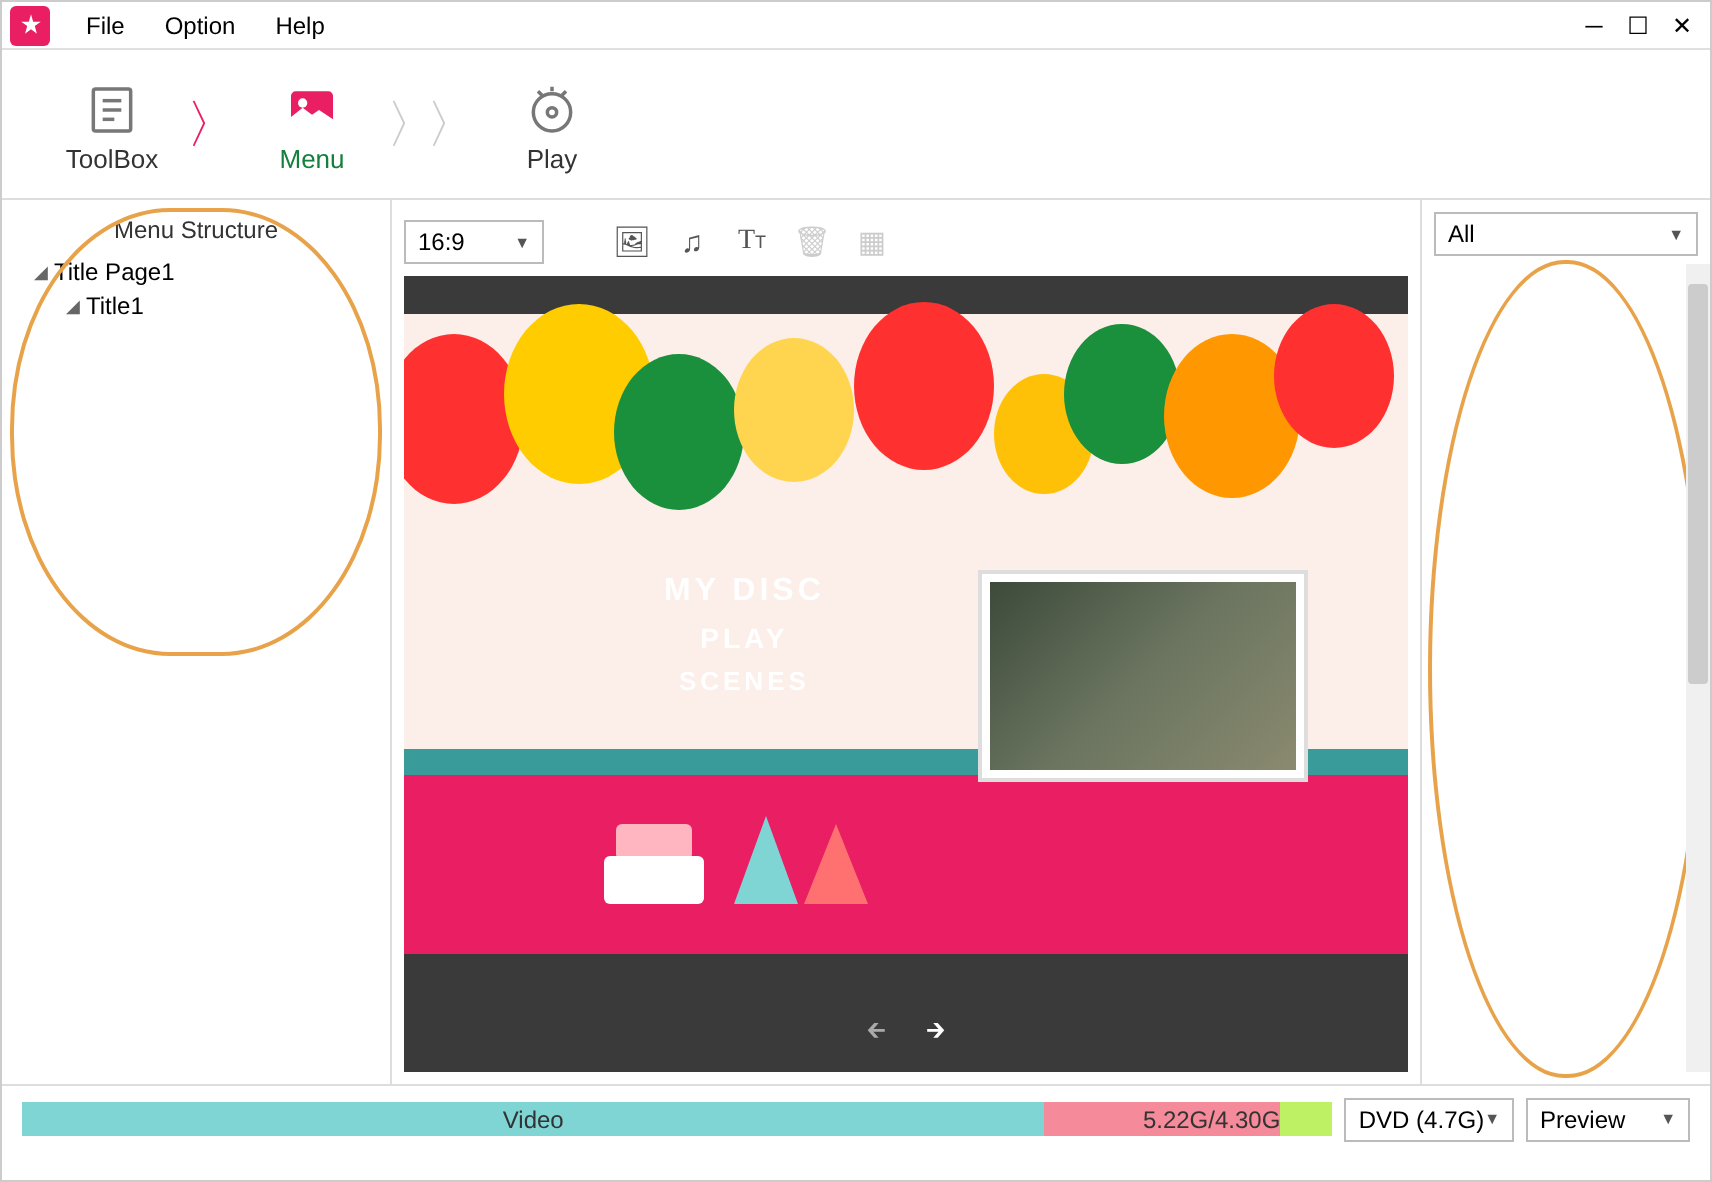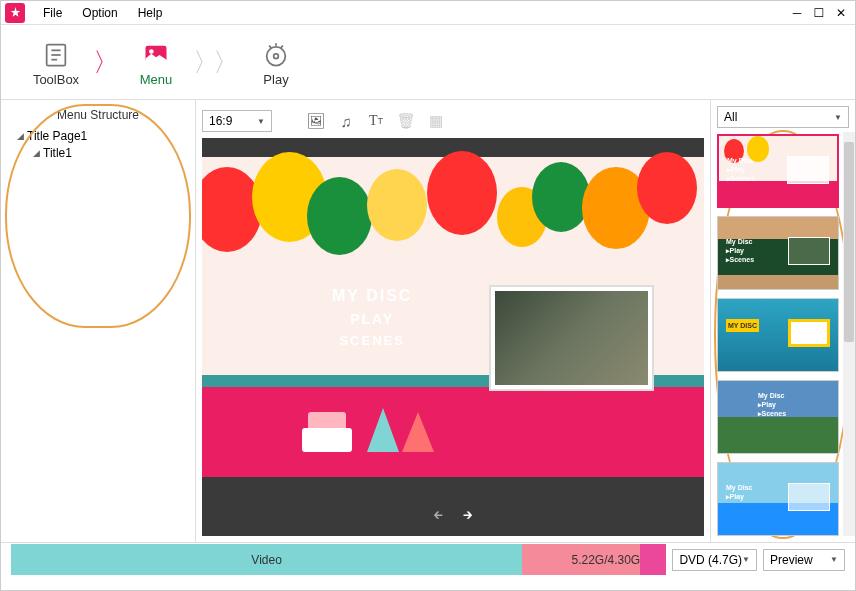--- a/index.html
+++ b/index.html
@@ -53,39 +53,39 @@
 .frame{position:absolute;right:50px;top:128px;width:165px;height:106px;background:#fff;border:2px solid #ddd;padding:4px}
 .frame-inner{width:100%;height:100%;background:linear-gradient(135deg,#3d4a3a,#6b7560,#8a8a6f)}
 .cake{position:absolute;left:100px;bottom:25px;width:50px;height:48px}
 .cake-base{position:absolute;bottom:0;width:50px;height:24px;background:#fff;border-radius:3px}
 .cake-top{position:absolute;bottom:22px;width:38px;height:18px;left:6px;background:#ffb6c1;border-radius:3px}
 .hat{position:absolute;bottom:25px;width:0;height:0;border-left:16px solid transparent;border-right:16px solid transparent}
 .hat1{left:165px;border-bottom:44px solid #7fd4d4}
 .hat2{left:200px;border-bottom:40px solid #ff7070}
 .nav-arrows{height:40px;display:flex;align-items:center;justify-content:center;gap:20px;color:#aaa;font-size:22px;background:#3a3a3a}
 .nav-arrows span{cursor:pointer}
-.right-panel{width:145px;border-left:1px solid #ddd;padding:6px;display:flex;flex-direction:column;position:relative}
+.right-panel{width:145px;border-left:1px solid #ddd;padding:6px;display:flex;flex-direction:row;position:relative}
 .right-panel .highlight-oval{top:30px;left:3px;right:3px;bottom:3px;border-radius:70px/210px}
 .right-panel .combo{width:100%;margin-bottom:6px}
 .thumbs{flex:1;display:flex;flex-direction:column;gap:8px;overflow:hidden}
 .thumb{width:122px;height:74px;border:1px solid #ccc;cursor:pointer;position:relative;overflow:hidden}
 .thumb.sel{border:2px solid #e91e63}
 .th1{background:linear-gradient(#fceee8 65%,#e91e63 65%)}
 .th1::before{content:"";position:absolute;top:3px;left:5px;width:20px;height:24px;background:#ff3030;border-radius:50%}
 .th1::after{content:"";position:absolute;top:0;left:28px;width:22px;height:26px;background:#ffcc00;border-radius:50%}
 .th2{background:linear-gradient(#d4a574 30%,#1a4a2a 30%,#1a4a2a 80%,#c49a6c 80%)}
 .th3{background:linear-gradient(#2da5c4,#1a7a9a);}
 .th4{background:linear-gradient(#5a8fc4 50%,#3d7a3d 50%)}
 .th5{background:linear-gradient(#87ceeb 55%,#1e90ff 55%)}
 .thlabel{position:absolute;left:8px;top:20px;color:#fff;font-size:7px;line-height:9px;font-weight:bold}
 .thframe{position:absolute;right:8px;top:20px;width:42px;height:28px;background:rgba(255,255,255,.8);border:1px solid #fff}
 .scrollbar{position:absolute;right:0;top:32px;bottom:6px;width:12px;background:#f0f0f0}
 .scrollthumb{position:absolute;top:10px;width:10px;left:1px;height:200px;background:#ccc;border-radius:2px}
 .bottom-bar{height:34px;border-top:1px solid #ddd;display:flex;align-items:center;padding:0 10px;gap:6px}
-.progress{flex:1;height:31px;background:#ec4899;position:relative;display:flex}
+.progress{flex:1;height:17px;background:#bef264;position:relative;display:flex}
 .prog-fill{background:#7fd4d4;position:relative;display:flex;align-items:center;justify-content:center;color:#333;font-size:11px}
 .prog-over{background:#f48a9a;display:flex;align-items:center;justify-content:flex-end;padding-right:0;font-size:11px;color:#333}
 .bottom-bar .combo{min-width:82px}
 </style>
 </head>
 <body>
 
 <div class="menubar">
   <div class="app-logo">
       <svg viewBox="0 0 24 24">

